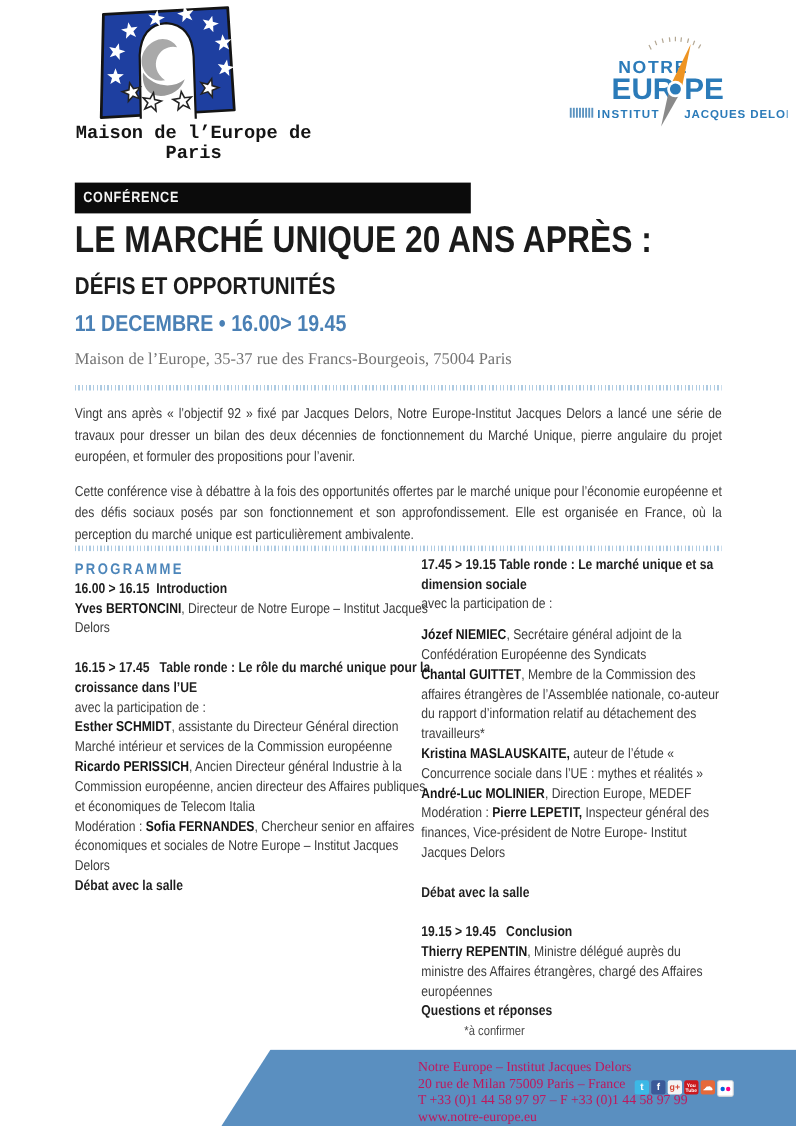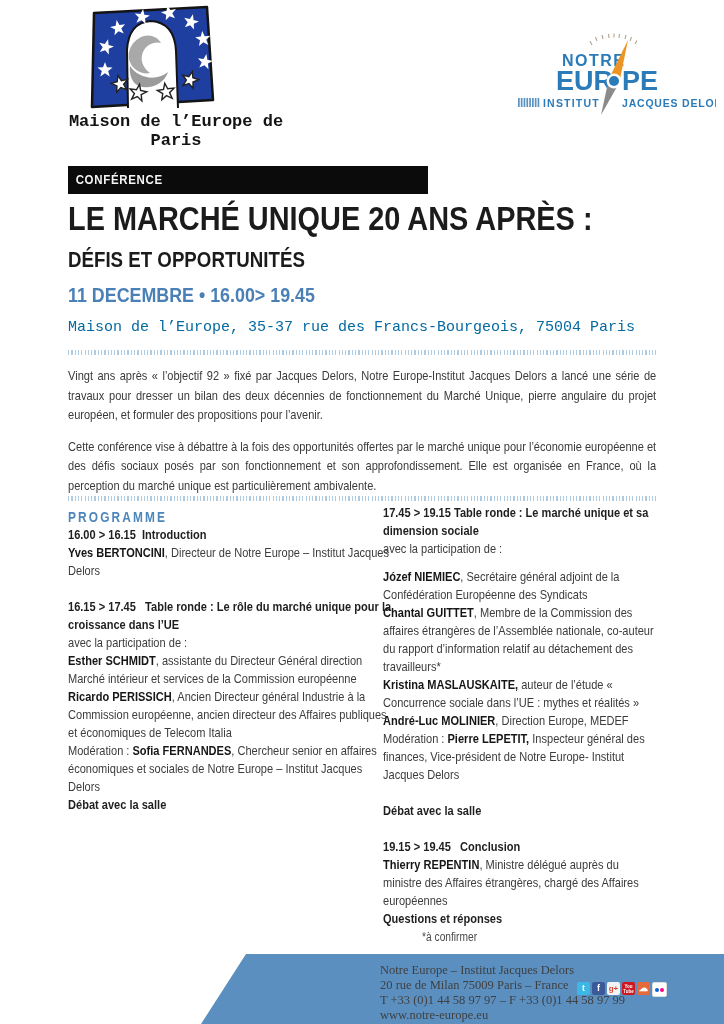--- a/index.html
+++ b/index.html
@@ -16,22 +16,22 @@
   .ne-logo{position:absolute;left:516px;top:26px;width:200px;height:94px;}
 
   
   .banner{position:absolute;left:68px;top:166px;width:360px;height:28px;background:#0b0b0b;}
   .banner span{display:inline-block;color:#f5f5f5;font-size:13.5px;font-weight:bold;
     letter-spacing:0.8px;line-height:28px;padding-left:9px;}
   .title1{position:absolute;left:68px;top:199px;width:700px;font-size:34px;font-weight:bold;
     color:#1b1b1b;letter-spacing:0;}
   .title2{position:absolute;left:68px;top:247px;width:700px;font-size:22px;font-weight:bold;color:#1b1b1b;}
   .dateline{position:absolute;left:68px;top:283px;width:700px;font-size:21px;font-weight:bold;color:#4a80b5;}
-  .venue{position:absolute;left:68px;top:319px;width:600px;font-family:Liberation Mono, monospace;
-    font-size:15px;color:#0369a1;}
+  .venue{position:absolute;left:68px;top:319px;width:600px;font-family:Liberation Serif, serif;
+    font-size:15px;color:#737373;}
 
   .dotted{position:absolute;left:68px;width:588px;height:5px;
     background-image:repeating-linear-gradient(90deg,#aecbe2 0,#aecbe2 1.2px,transparent 1.2px,transparent 3.3px);}
   .dot1{top:350px;}
   .dot2{top:496px;}
 
   
   .intro{position:absolute;left:68px;top:366px;width:692px;}
   .intro p{margin:0 0 12px 0;font-size:13px;line-height:19.5px;color:#3a3a3a;text-align:justify;}
 
@@ -45,21 +45,21 @@
   .gap{height:18px;}
   .gap-s{height:10px;}
   b.nm{color:#161616;}
   .debate{font-weight:bold;color:#1f1f1f;}
   .footnote{margin-top:24px;padding-left:46px;font-size:12px;color:#4a4a4a;}
 
   
   .footer-band{position:absolute;left:0;top:954px;width:724px;height:70px;background:#5a8fc0;
     clip-path:polygon(246px 0,724px 0,724px 70px,201px 70px);}
   .footer-text{position:absolute;left:380px;top:963px;font-family:"Liberation Serif",serif;
-    font-size:12.5px;line-height:15px;color:#404040;}
+    font-size:12.5px;line-height:15px;color:#be185d;}
   .social{position:absolute;left:577px;top:982px;display:flex;gap:2px;}
   .sicon{width:13px;height:13px;border-radius:2px;display:flex;align-items:center;justify-content:center;
     font-weight:bold;font-size:9px;line-height:13px;overflow:hidden;}
   .ic-tw{background:#3cb8e6;color:#fff;}
   .ic-fb{background:#3b5998;color:#fff;}
   .ic-gp{background:#f4f4f4;color:#d34836;font-size:8px;}
   .ic-yt{background:#cc181e;color:#fff;font-size:4.5px;flex-direction:column;line-height:5px;}
   .ic-ss{background:#e6693a;color:#fff;font-size:9px;}
   .ic-fl{background:#ffffff;border:0.5px solid #ddd;gap:1px;}
   .ic-fl i{width:4px;height:4px;border-radius:50%;display:block;}

